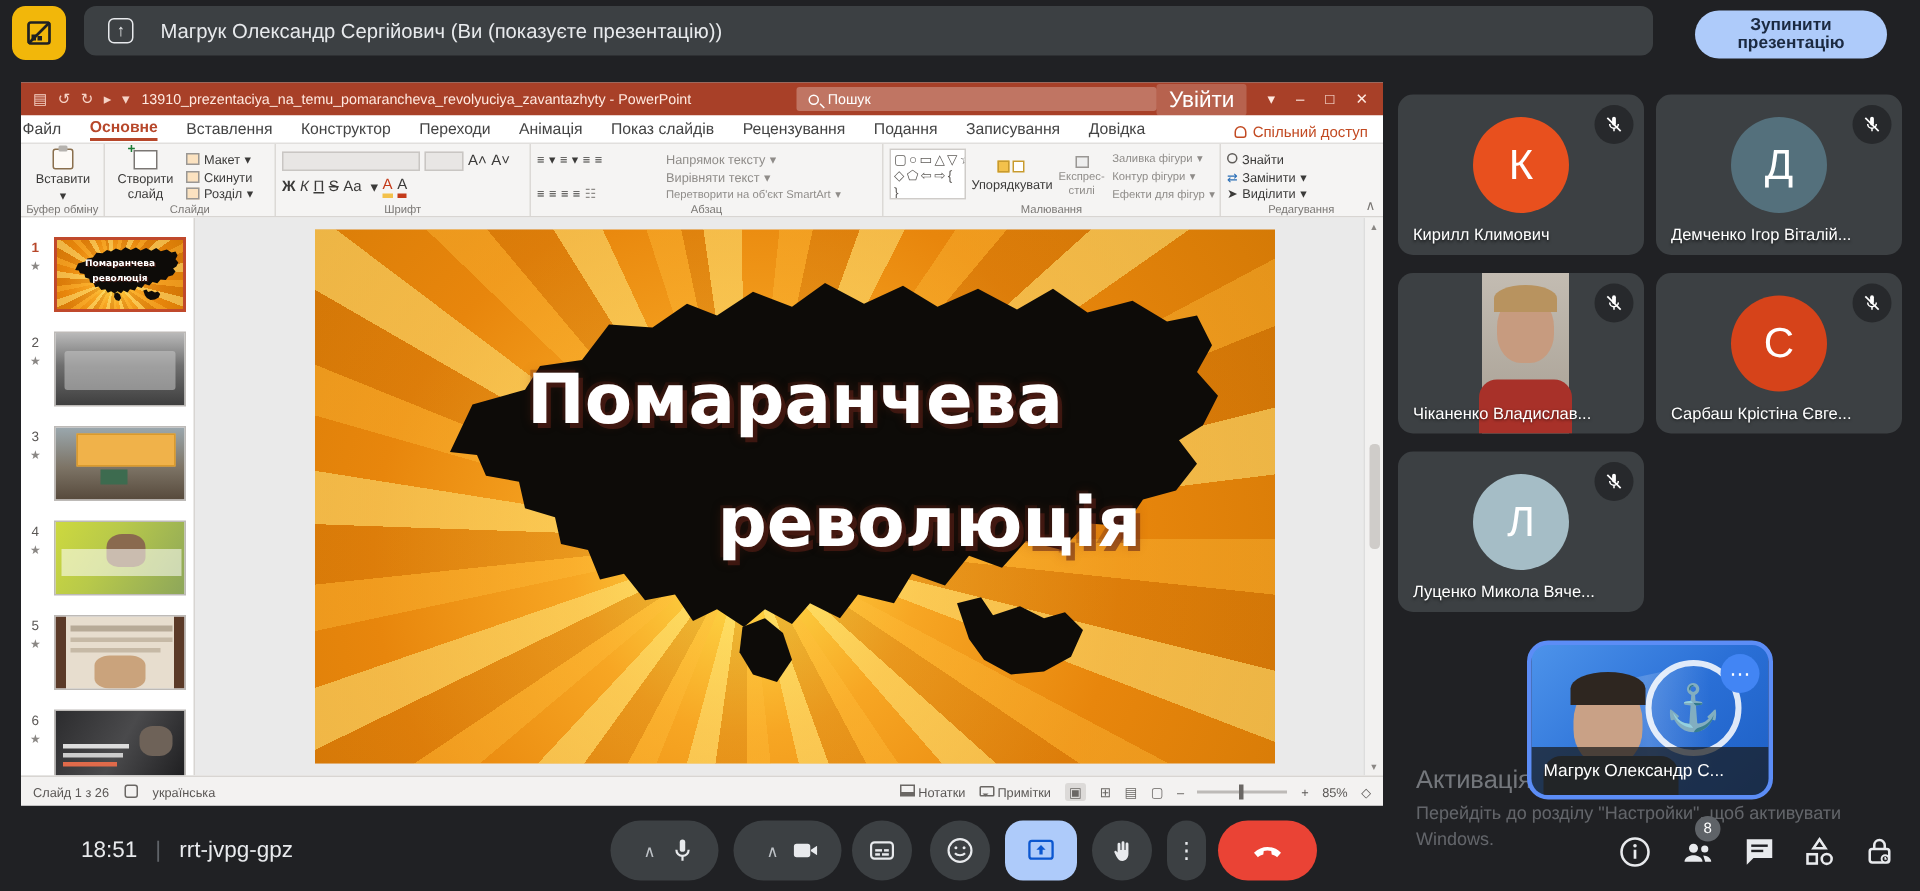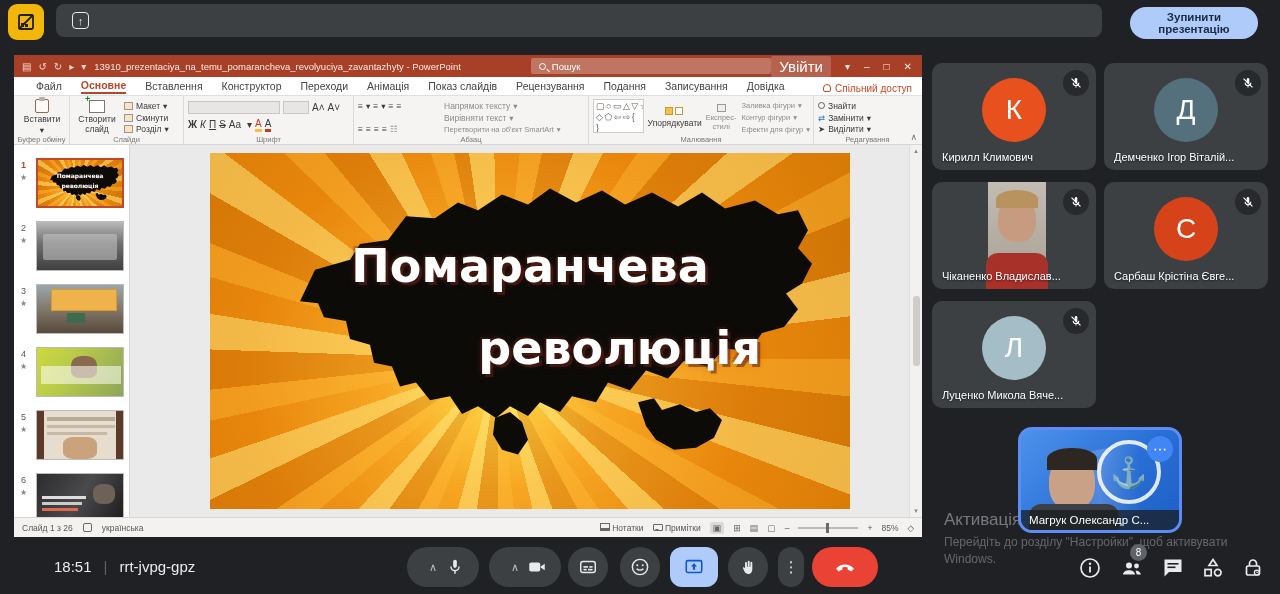--- a/index.html
+++ b/index.html
@@ -28,21 +28,21 @@
   .qat span{opacity:.9}
   .ppt-fname{white-space:nowrap;color:#ffe9e0;}
   .ppt-search{margin-left:70px;width:380px;height:16px;border-radius:2px;background:rgba(255,255,255,.28);
               display:flex;align-items:center;gap:6px;padding-left:8px;color:#fff;font-size:9.5px;}
   .lens{width:7px;height:7px;border:1.3px solid #fff;border-radius:50%;position:relative;}
   .lens:after{content:"";position:absolute;left:6px;top:6px;width:4px;height:1.3px;background:#fff;transform:rotate(45deg);}
   .signin{margin-left:auto;padding:2px 8px;background:rgba(255,255,255,.18);border-radius:2px;font-size:15px;color:#fff;}
   .wbtns{display:flex;align-items:center;gap:14px;padding:0 10px 0 14px;font-size:10px;color:#ffe9e0;}
 
   .ppt-tabs{position:absolute;left:0;top:22px;width:908px;height:19px;background:#fff;border-bottom:1px solid #e1dfdd;
-            display:flex;align-items:center;gap:19px;padding-left:22px;font-size:10.5px;color:#444;}
+            display:flex;align-items:center;gap:19px;padding-left:1px;font-size:10.5px;color:#444;}
   .ppt-tab{white-space:nowrap;}
   .ppt-tab.active{color:#B7472A;font-weight:bold;border-bottom:2.5px solid #B7472A;padding-bottom:1px;}
   .share-access{position:absolute;right:10px;top:0;height:22px;display:flex;align-items:center;gap:4px;
                 color:#C24A22;font-size:10px;}
   .person-dot{width:8px;height:8px;border:1.2px solid #C24A22;border-radius:50% 50% 2px 2px;}
 
   .ppt-ribbon{position:absolute;left:0;top:41px;width:908px;height:49px;background:#f5f4f3;
               border-bottom:1px solid #d8d5d2;display:flex;font-size:8.5px;color:#3b3a39;}
   .rgroup{position:relative;border-right:1px solid #dcd9d6;padding:3px 3px 11px 4px;flex-shrink:0;}
   .rglabel{position:absolute;bottom:0;left:0;right:0;text-align:center;font-size:7.5px;color:#7a7774;}
@@ -128,21 +128,21 @@
   .self{left:1018px;top:427px;width:164px;height:106px;border-radius:14px;border:3px solid #5c8df6;
         background:linear-gradient(135deg,#4d93ea 0%,#2a6fd6 55%,#1d5fc4 100%);overflow:hidden;z-index:3;}
   .self .swoosh{position:absolute;left:-30px;top:18px;width:240px;height:70px;
                 background:linear-gradient(100deg,rgba(255,255,255,0) 30%,rgba(255,255,255,.18) 45%,rgba(255,255,255,0) 62%);
                 transform:rotate(-12deg);}
   .logo-ring{position:absolute;right:18px;top:10px;width:64px;height:64px;border-radius:50%;
              border:4px solid rgba(255,255,255,.85);display:flex;align-items:center;justify-content:center;}
   .logo-ring span{font-size:30px;color:#cfd23c;}
   .self-more{position:absolute;right:6px;top:6px;width:26px;height:26px;border-radius:50%;background:#4285f4;
              color:#fff;display:flex;align-items:center;justify-content:center;font-size:14px;z-index:5;}
-  .self .namebar{position:absolute;left:0;right:0;bottom:0;height:20px;background:rgba(25,26,28,.72);
+  .self .namebar{position:absolute;left:0;right:0;bottom:0;height:32px;background:rgba(25,26,28,.72);
                  display:flex;align-items:center;padding-left:8px;font-size:11.5px;color:#fff;z-index:4;}
 
   
   .wm1{left:944px;top:510px;font-size:17px;color:rgba(200,205,212,.50);z-index:1;}
   .wm2{left:944px;top:535px;font-size:12px;color:rgba(200,205,212,.40);z-index:1;}
   .wm3{left:944px;top:552px;font-size:12px;color:rgba(200,205,212,.40);z-index:1;}
 
   
   .bb-left{left:54px;top:558px;font-size:15px;color:#e8eaed;display:flex;gap:12px;align-items:center;z-index:2;}
   .bb-sep{color:#5f6368;}
@@ -165,20 +165,21 @@
   <div class="abs app-badge">
     <svg width="22" height="22" viewBox="0 0 22 22">
       <rect x="4" y="4" width="14" height="14" rx="1.5" fill="none" stroke="#1f2023" stroke-width="1.8"></rect>
       <line x1="4" y1="18" x2="18" y2="4" stroke="#1f2023" stroke-width="1.8"></line>
       <rect x="6" y="12" width="3" height="4" fill="#1f2023"></rect>
       <rect x="10" y="13" width="3" height="3" fill="#1f2023"></rect>
     </svg>
   </div>
   <div class="abs title-pill">
     <span class="present-box">↑</span>
+    <span class="share-title">Магрук Олександр Сергійович (Ви (показуєте презентацію))</span>
   </div>
   <div class="abs stop-btn">
     <span>
       <span>Зупинити</span><br>
       <span>презентацію</span>
     </span>
   </div>
 
   <div class="abs ppt">
 

